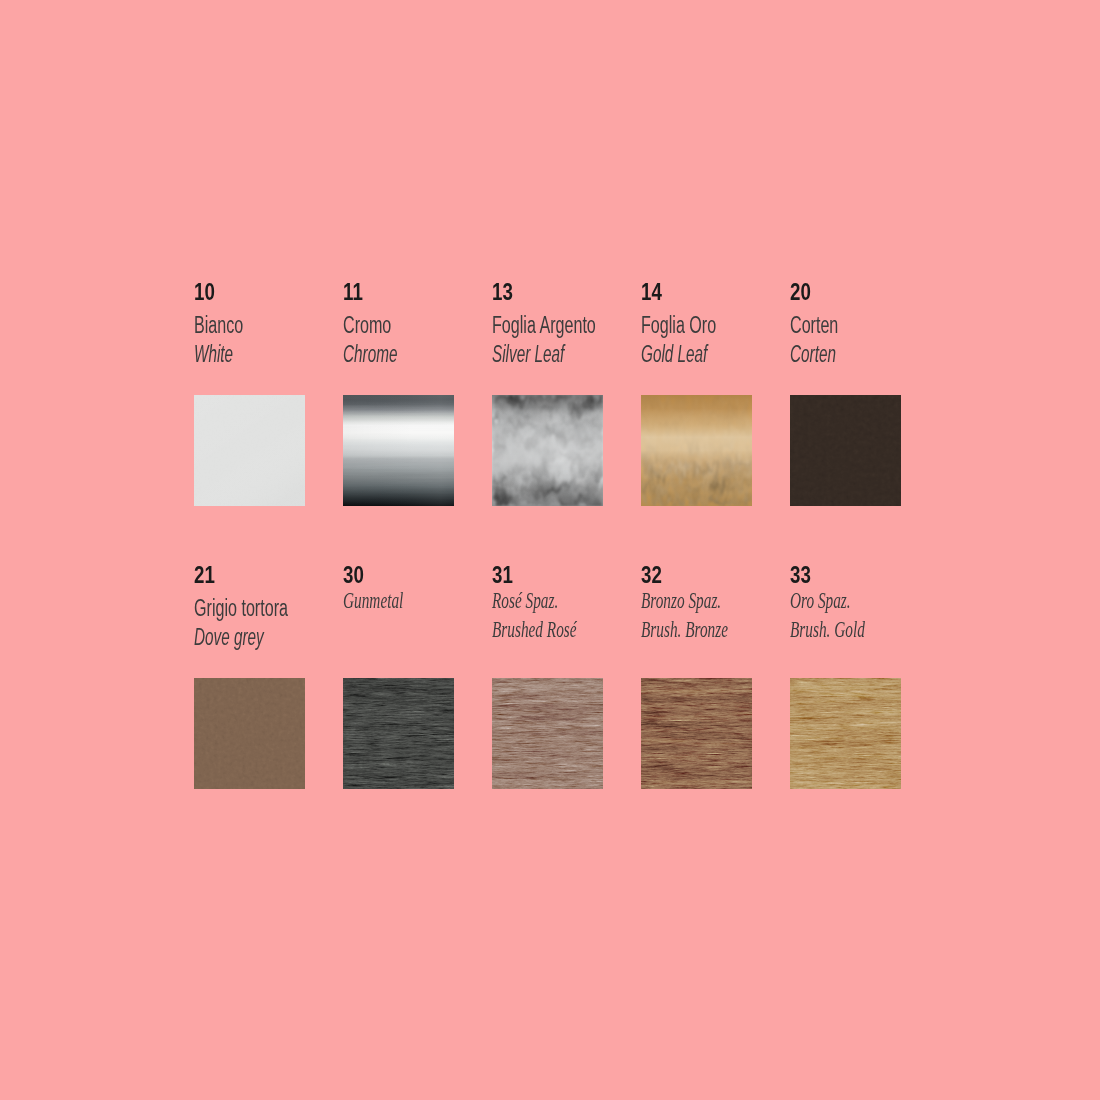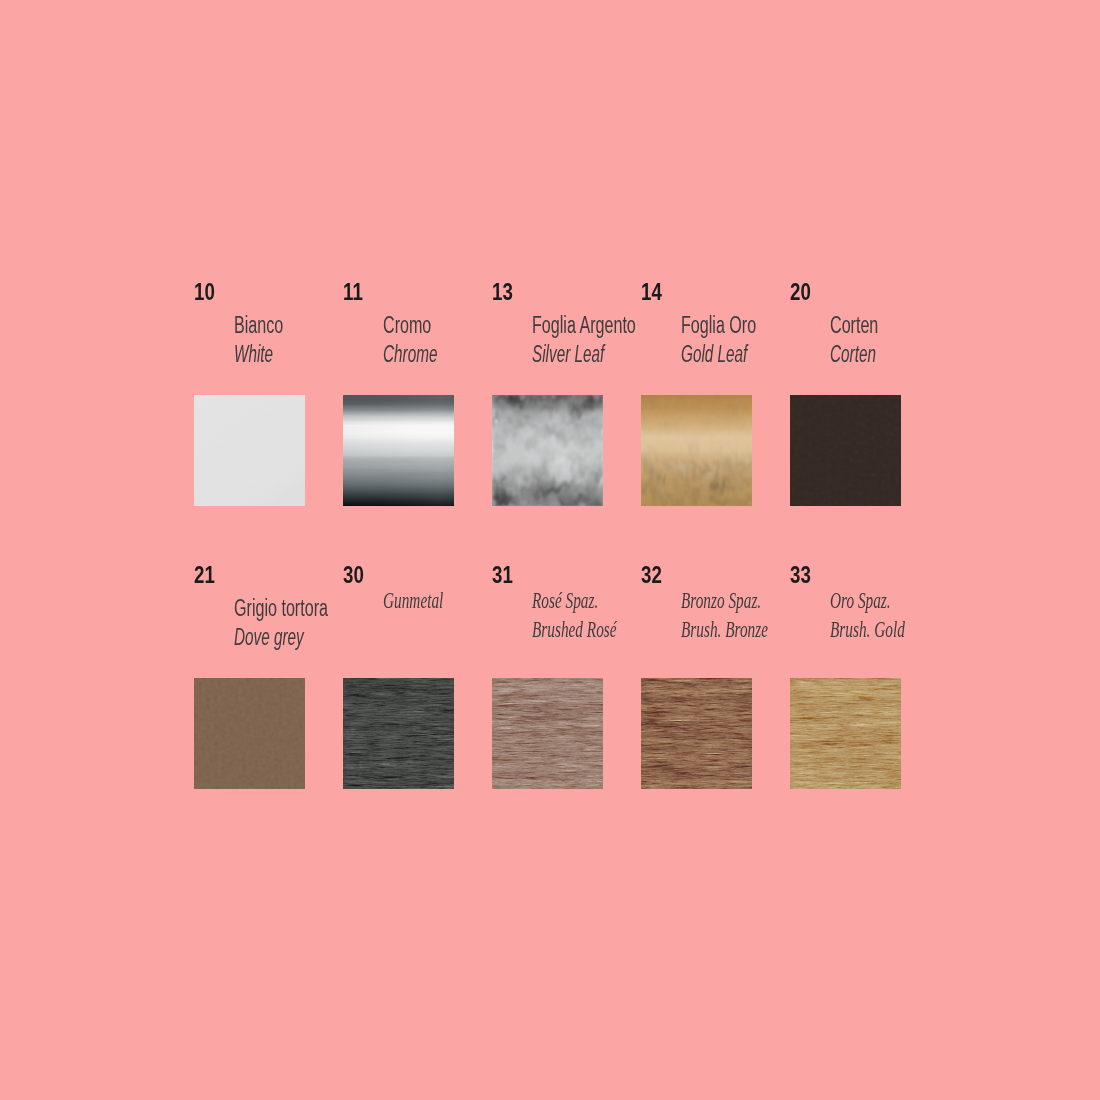--- a/index.html
+++ b/index.html
@@ -3,21 +3,21 @@
 <meta charset="utf-8">
 <title>Finiture / Finishes</title>
 <style>
   html,body{margin:0;padding:0;}
   body{width:1100px;height:1100px;background:#ffffff;
        font-family:"Liberation Sans",sans-serif;overflow:hidden;}
   .sheet{position:relative;width:1100px;height:1100px;background:#fca5a5;padding-left:8px;}
   .cell{position:absolute;width:145px;}
   .code{position:absolute;left:0;top:-2px;font-weight:bold;font-size:24px;line-height:24px;
         color:#1b1b1b;transform:scaleX(0.78);transform-origin:0 0;white-space:nowrap;}
-  .names{position:absolute;left:0;top:29px;margin-left:40px;}
+  .names{position:absolute;left:0;top:29px;}
   .names.italic-first{top:22px;font-family:Liberation Serif, serif;}
   .nm{font-size:23px;line-height:28.5px;color:#3c3c3c;transform:scaleX(0.70);
       transform-origin:0 0;white-space:nowrap;height:28.5px;}
   .nm.it{font-style:italic;transform:scaleX(0.665);}
   .sw{position:absolute;left:0;top:113px;width:111px;height:111px;overflow:hidden;}
   .sw svg{display:block;width:111px;height:111px;}
 </style>
 </head>
 <body>
 

